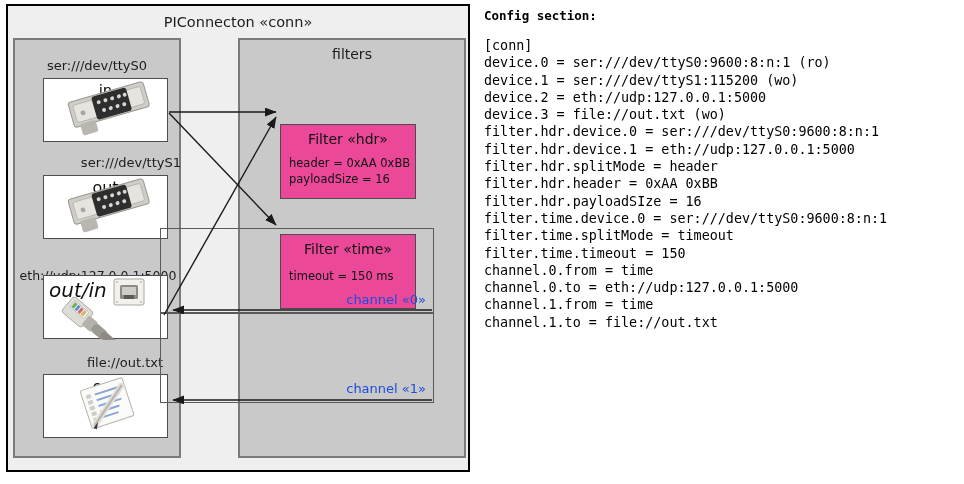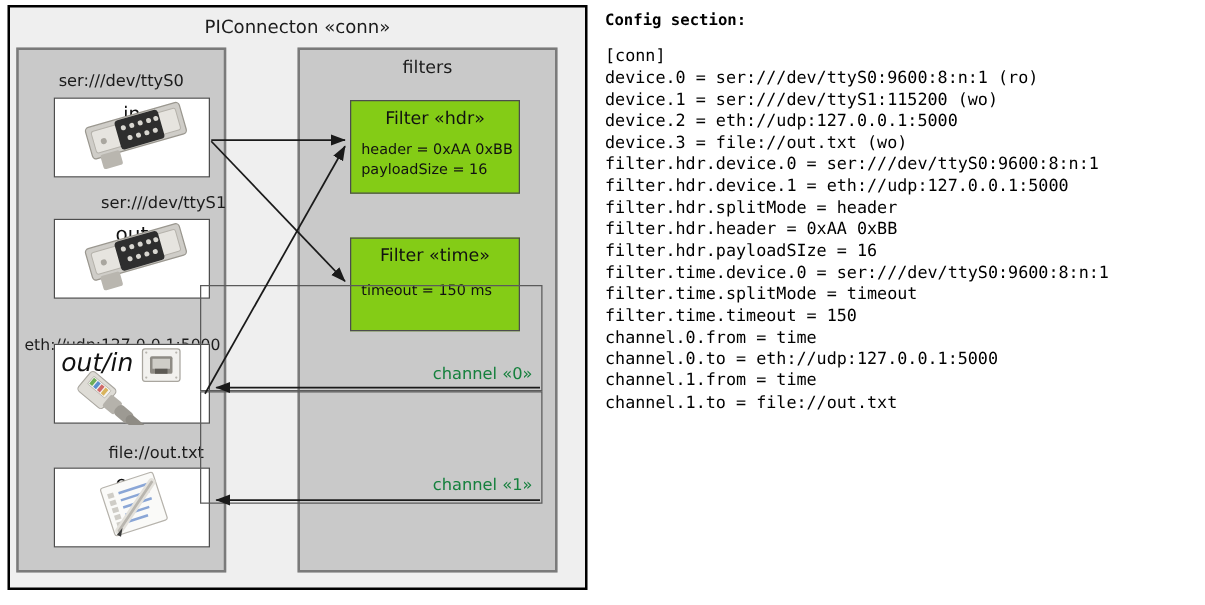--- a/index.html
+++ b/index.html
@@ -16,59 +16,60 @@
     position:absolute;left:0;top:8px;width:100%;text-align:center;
     font-size:14.5px;color:#1c1c1c;
   }
 
   
   .panel{
     position:absolute;background:#c9c9c9;border:2px solid #7a7a7a;
     box-sizing:border-box;
   }
   #devices-panel{left:13px;top:38px;width:168px;height:420px;}
-  #filters-panel{left:238px;top:38px;width:208px;height:420px;}
+  #filters-panel{left:238px;top:38px;width:228px;height:420px;}
   .panel-title{
     position:absolute;left:0;top:6px;width:100%;text-align:center;
     font-size:14px;color:#1c1c1c;
   }
 
   
   .dev-caption{
     position:absolute;text-align:center;font-size:13px;color:#1c1c1c;
     white-space:nowrap;
   }
   .tile{
     position:absolute;background:#ffffff;border:1.5px solid #4d4d4d;
     box-sizing:border-box;
   }
   .tile-label{
     position:absolute;font-size:15px;color:#111;white-space:nowrap;
   }
 
   
   .filterbox{
-    position:absolute;background:#84cc16;border:1.5px solid #4d4d4d;
+    position:absolute;background:#ec4899;border:1.5px solid #4d4d4d;
     box-sizing:border-box;
+    margin-top:44px;
   }
   .filterbox .fb-title{
     position:absolute;left:0;top:6px;width:100%;text-align:center;
     font-size:14px;color:#111;
   }
   .filterbox .fb-attr{
     position:absolute;left:8px;font-size:11.5px;color:#111;white-space:nowrap;
   }
 
   
   .channel-box{
     position:absolute;border:1.5px solid #5a5a5a;box-sizing:border-box;
     background:transparent;
   }
   .channel-label{
-    position:absolute;right:8px;font-size:13px;color:#15803d;white-space:nowrap;
+    position:absolute;right:8px;font-size:13px;color:#1d4ed8;white-space:nowrap;
   }
 
   
   svg.overlay{position:absolute;left:0;top:0;width:964px;height:484px;
               pointer-events:none;}
 
   
   #config{
     position:absolute;left:482px;top:8px;width:478px;height:470px;
   }

